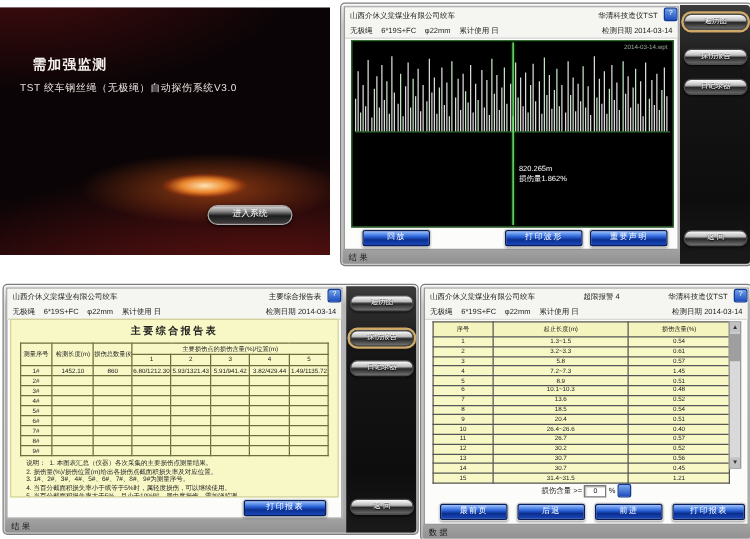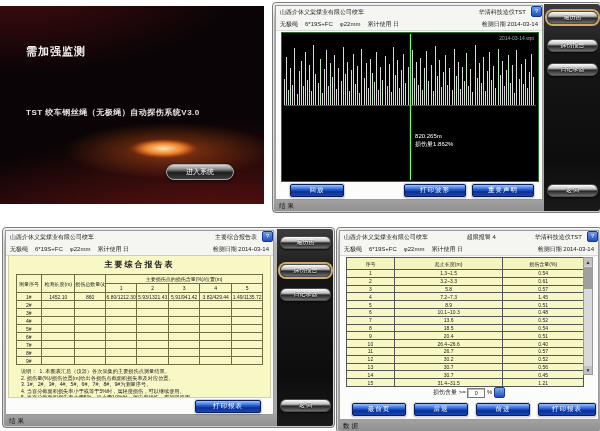--- a/index.html
+++ b/index.html
@@ -10,21 +10,21 @@
   
   .splash{left:0;top:6px;width:264px;height:198px;overflow:hidden;
     background:
       radial-gradient(ellipse 46px 13px at 62% 72%, #ffe2b0, rgba(255,150,50,.85) 40%, rgba(200,70,15,.35) 65%, transparent 75%),
       radial-gradient(ellipse 150px 40px at 64% 73%, rgba(230,100,25,.55), transparent 70%),
       radial-gradient(ellipse 420px 170px at 88% 118%, rgba(150,28,24,.6), transparent 70%),
       radial-gradient(ellipse 320px 130px at 6% -12%, rgba(120,20,22,.55), transparent 70%),
       radial-gradient(ellipse 500px 120px at 30% 120%, rgba(90,15,18,.5), transparent 75%),
       #0a0406;}
   .splash .welcome{left:26px;top:38px;font-size:11px;font-weight:bold;color:#f4f0ee;letter-spacing:1px;}
-  .splash .sys-title{left:26px;top:59px;font-size:8px;font-weight:bold;color:#e8e2de;letter-spacing:.5px;margin-top:42px;}
+  .splash .sys-title{left:16px;top:59px;font-size:8px;font-weight:normal;color:#e8e2de;letter-spacing:.5px;}
   .enter-btn{left:166px;top:158px;width:66px;height:14px;border-radius:8px;cursor:pointer;
     background:linear-gradient(180deg,#d8d8d8,#8f8f8f 28%,#1c1c1c 55%,#3f3f3f);
     border:1px solid #aaa;box-shadow:0 1px 3px rgba(0,0,0,.8);
     color:#fff;font-size:7px;line-height:13px;text-align:center;}
 
   
   .win{background:linear-gradient(180deg,#efefef,#b6b6b6 8%,#a8a8a8 92%,#8f8f8f);
        border:1px solid #7c7c7c;border-radius:4px;box-shadow:inset 0 0 0 1px rgba(255,255,255,.55);}
   .content{position:absolute;background:#fcfcfa;border:1px solid #9a9a9a;}
   .whead{position:absolute;left:0;top:0;right:0;height:24px;background:#f5f5f2;border-bottom:1px solid #d8d8d8;

